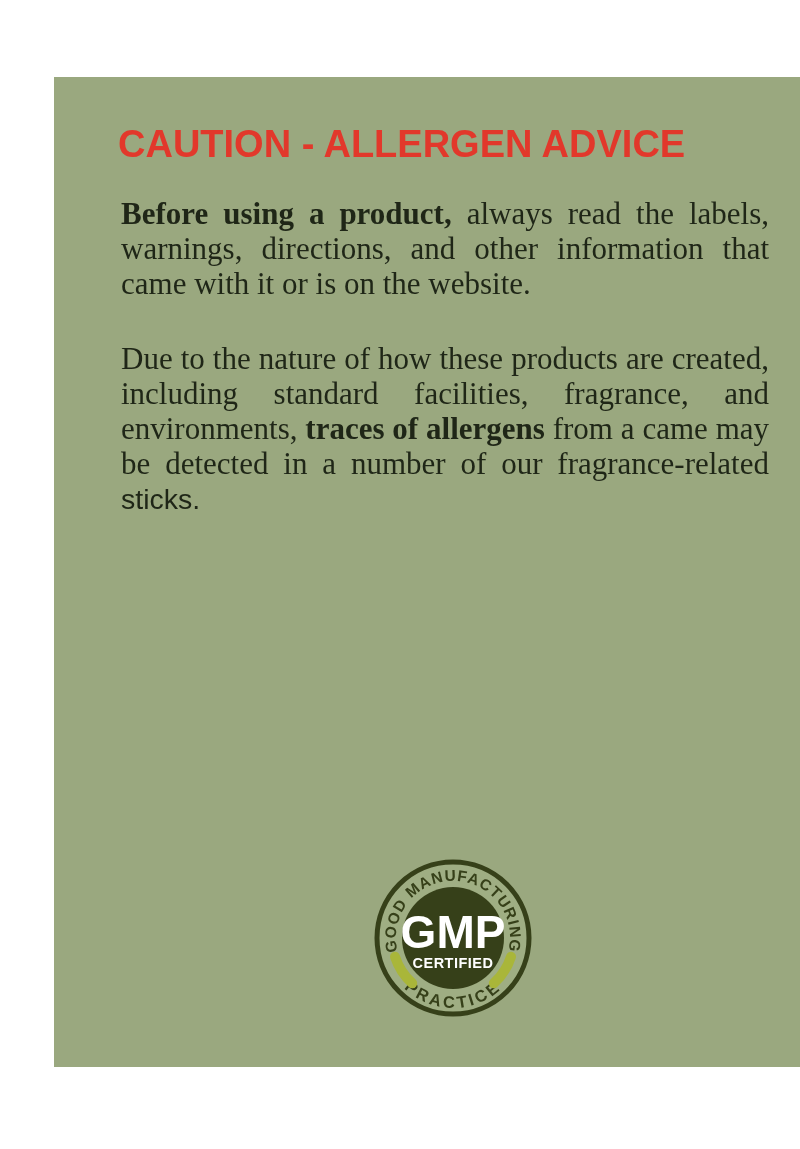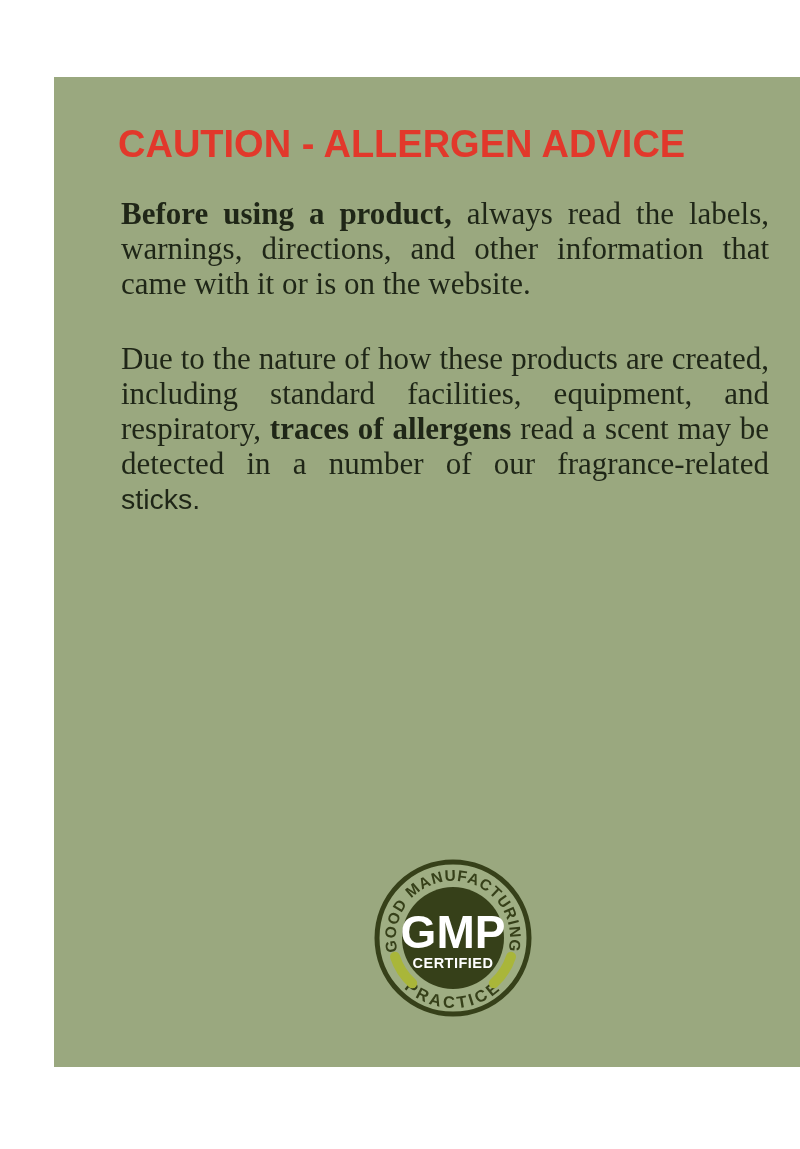--- a/index.html
+++ b/index.html
@@ -116,21 +116,21 @@
 </head>
 <body style="background: rgb(255, 255, 255);">
 
 <div class="page">
   <div class="card">
 
     <h1 class="title">CAUTION - ALLERGEN ADVICE</h1>
 
     <div class="paragraphs">
         <p><span class="bold">Before using a product,</span><span> always read the labels, warnings, directions, and other information that came with it or is on the website.</span></p>
-        <p><span>Due to the nature of how these products are created, including standard facilities, equipment, and respiratory, </span><span class="bold">traces of allergens</span><span> read a scent may be detected in a number of our fragrance-related </span><span class="sans">sticks.</span></p>
+        <p><span>Due to the nature of how these products are created, including standard facilities, fragrance, and environments, </span><span class="bold">traces of allergens</span><span> from a came may be detected in a number of our fragrance-related </span><span class="sans">sticks.</span></p>
       </div>
 
     <div class="badge-wrap">
       <svg viewBox="0 0 160 160" width="160" height="160">
 
         <circle class="badge-ring-band" cx="80" cy="80" r="76"></circle>
 
         <circle class="badge-disc" cx="80" cy="80" r="51"></circle>
 
         <path id="arcTop" class="badge-arc-guide" d="M 23.9 89.9 A 57 57 0 1 1 136.1 89.9"></path>

